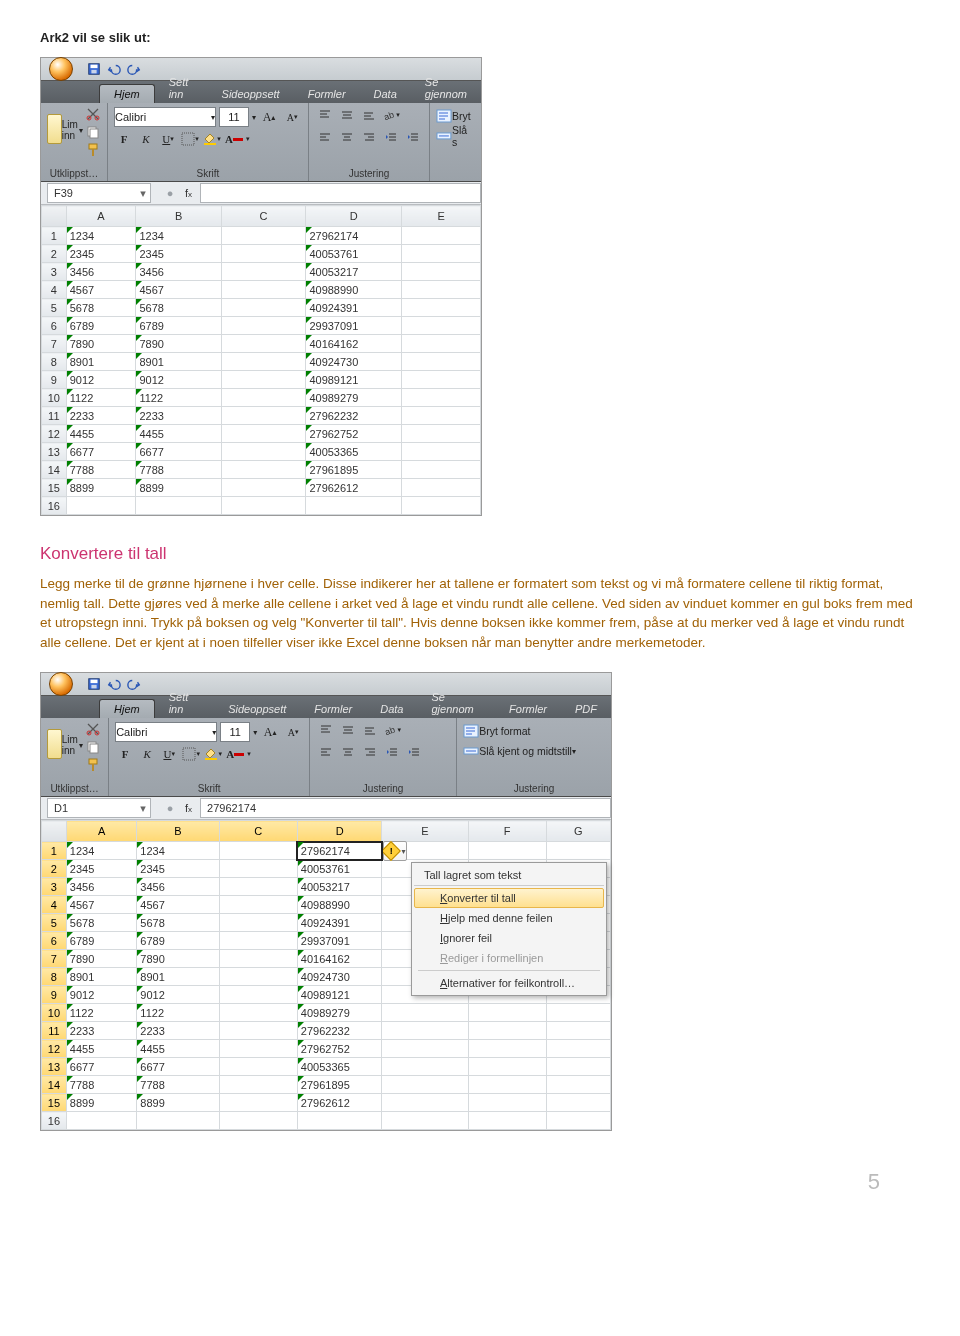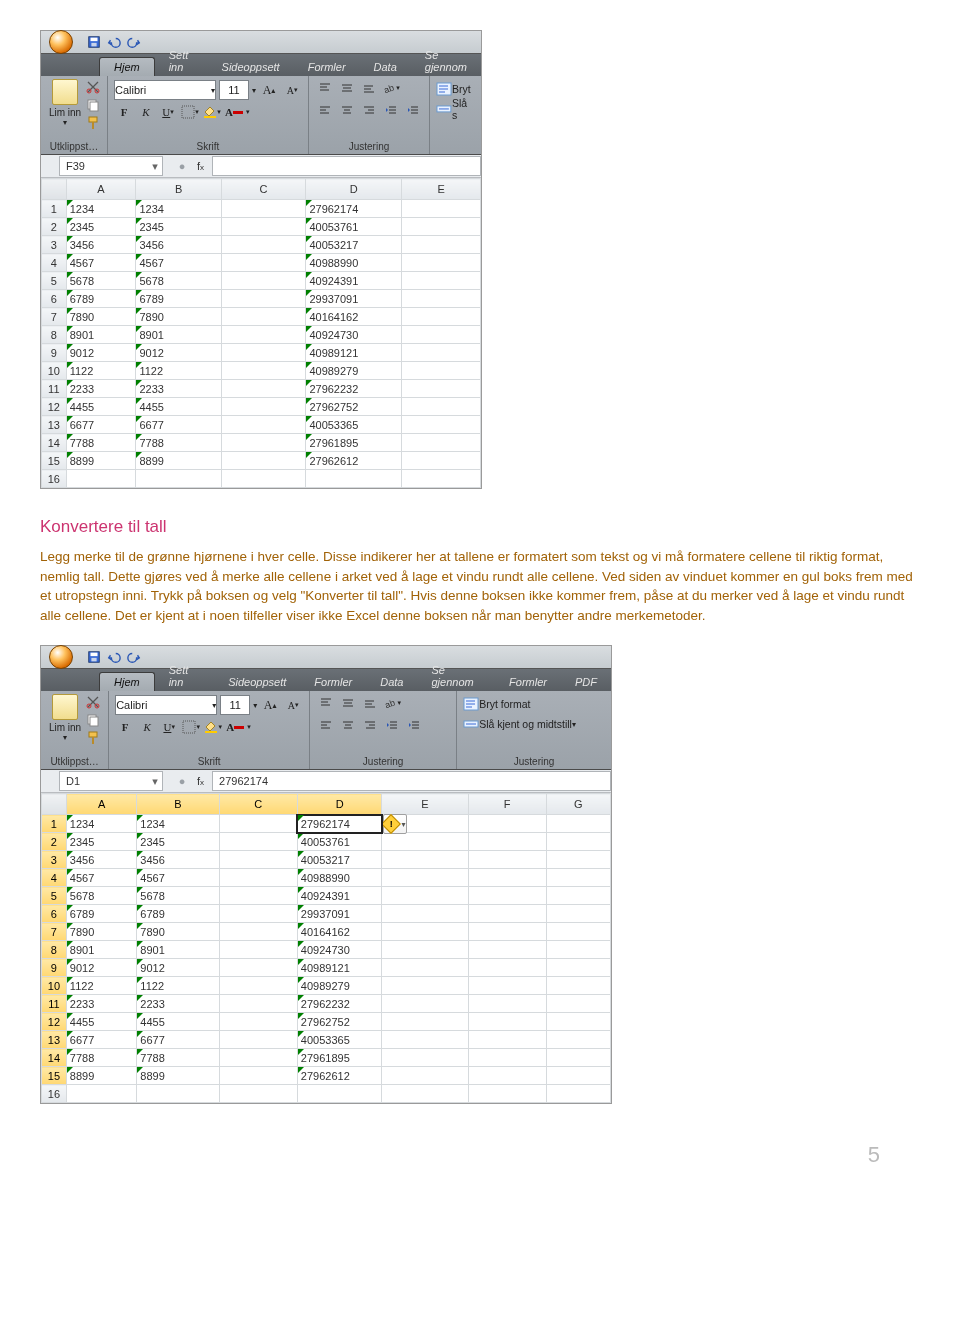--- a/index.html
+++ b/index.html
@@ -86,21 +86,21 @@
   .group .glabel {
     font-size: 10px;
     text-align: center;
     color: #333;
   }
   .clipboard {
     width: 70px;
   }
   .paste-big {
     width: 36px; height: 48px;
-    display: flex; flex-direction: column; align-items: center;
+    display: flex; align-items: center;
     font-size: 10px;
   }
   .paste-icon {
     width: 24px; height: 28px;
     background: linear-gradient(#fff7d0, #f1dd8e);
     border: 1px solid #b49a3a;
     border-radius: 2px;
     position: relative;
     margin-bottom: 2px;
   }
@@ -139,21 +139,21 @@
     height: 22px;
     background: #e9ecef;
     border-bottom: 1px solid #b9bcc0;
     display: flex;
     align-items: center;
     font-size: 11px;
   }
   .namebox {
     width: 96px; height: 18px;
     background: #fff; border: 1px solid #b0b4b8;
-    margin-left: 18px;
+    margin-left: 6px;
     display: flex; align-items: center; padding-left: 6px;
     font-family: Arial;
   }
   .namebox .dd { margin-left: auto; width: 14px; text-align: center; color: #666; }
   .fxzone {
     display: flex; align-items: center; gap: 8px;
     margin-left: 12px;
   }
   .fx-cancel, .fx-ok { color: #9aa0a6; font-size: 11px; width: 14px; text-align: center; }
   .fx-label { font-size: 11px; color: #333; text-align: center; }
@@ -290,20 +290,21 @@
     color: #bbb;
   }
   .pagewrap { position: relative; padding-bottom: 50px; }
   
   svg { display: block; }
 </style>
 </head>
 <body>
 <div class="pagewrap">
 
+<div class="doc-heading">Ark2 vil se slik ut:</div>
 
 <div class="screenshot" style="width:440px;">
   <div class="titlebar">
     <div class="office-btn">
           <div class="orb"></div>
         </div>
     <div class="qat">
       <span class="qico">
             <svg viewBox="0 0 16 16">
               <rect x="2" y="2" width="12" height="12" fill="#3a6bd6" stroke="#19336b"></rect>
@@ -1118,17 +1119,26 @@
               <td></td>
             </tr>
           </tbody>
         </table>
 
     <div class="err-btn" style="top:21px; left:342px;">
       <div class="err-diamond"></div>
       <span class="err-dd">▾</span>
     </div>
 
+    <div class="menu" style="top:42px; left:370px;" id="err-menu">
+          <div class="mtitle">Tall lagret som tekst</div>
+          <div class="mitem hover"><u>K</u>onverter til tall</div>
+          <div class="mitem"><u>H</u>jelp med denne feilen</div>
+          <div class="mitem"><u>I</u>gnorer feil</div>
+          <div class="mitem disabled"><u>R</u>ediger i formellinjen</div>
+          <div class="msep"></div>
+          <div class="mitem"><u>A</u>lternativer for feilkontroll…</div>
+        </div>
   </div>
 </div>
 
 <div class="pagenum">5</div>
 </div>
 
 </body></html>

